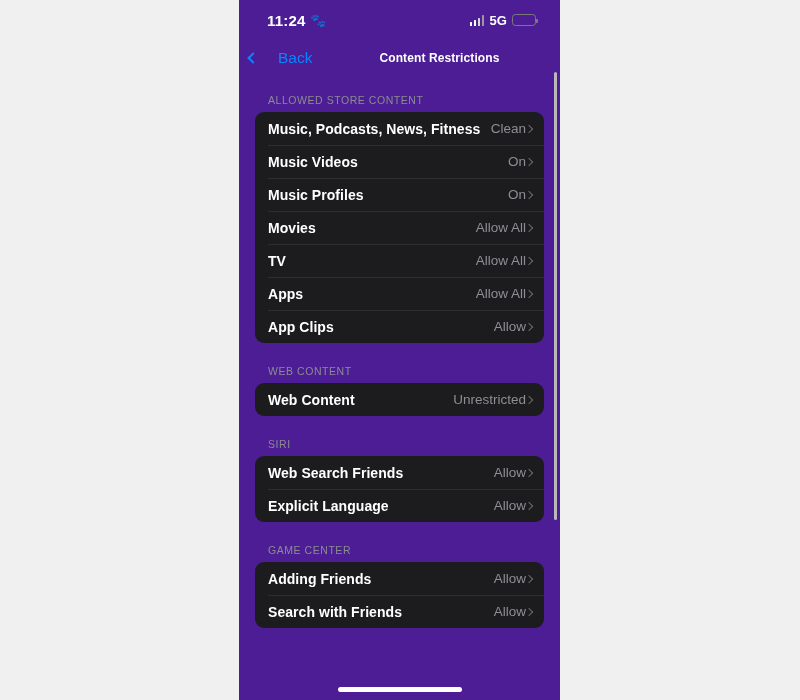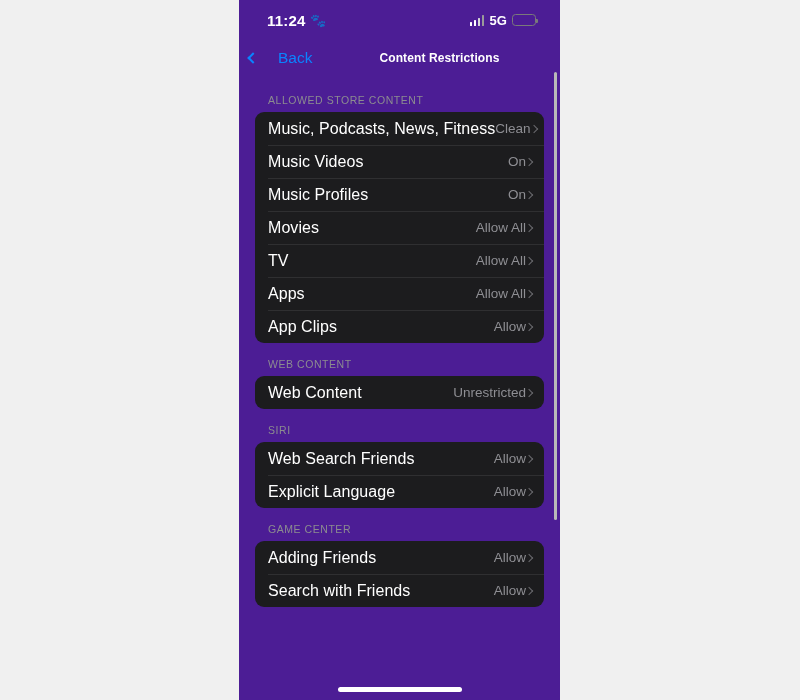--- a/index.html
+++ b/index.html
@@ -160,21 +160,21 @@
   
   #scroll-content {
     position: absolute;
     left: 0;
     top: 76px;
     width: 100%;
     bottom: 0;
   }
 
   .section {
-    margin-bottom: 15px;
+    margin-bottom: 22px;
   }
   .section-header {
     color: #8c8c90;
     font-size: 10.5px;
     letter-spacing: 0.55px;
     padding: 0 0 6px 29px;
     text-transform: uppercase;
   }
   .section.first .section-header { padding-top: 18px; }
 
@@ -198,23 +198,24 @@
     content: "";
     position: absolute;
     left: 13px;
     right: 0;
     top: 0;
     height: 1px;
     background: #2f2f31;
   }
   .row-label {
     color: #ffffff;
-    font-size: 16px;
+    font-size: 14px;
     letter-spacing: 0.05px;
     white-space: nowrap;
+    font-weight: bold;
   }
   .row-right {
     display: flex;
     align-items: center;
     gap: 0;
     flex-shrink: 0;
   }
   .row-value {
     color: #8e8e93;
     font-size: 13.5px;

